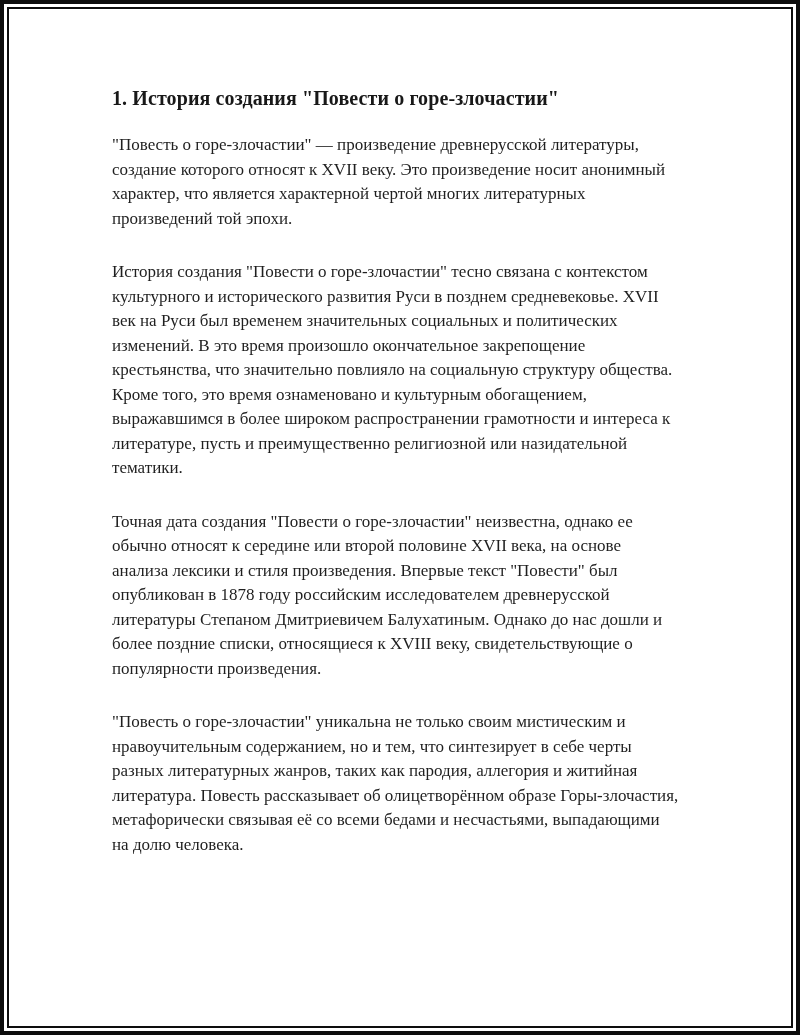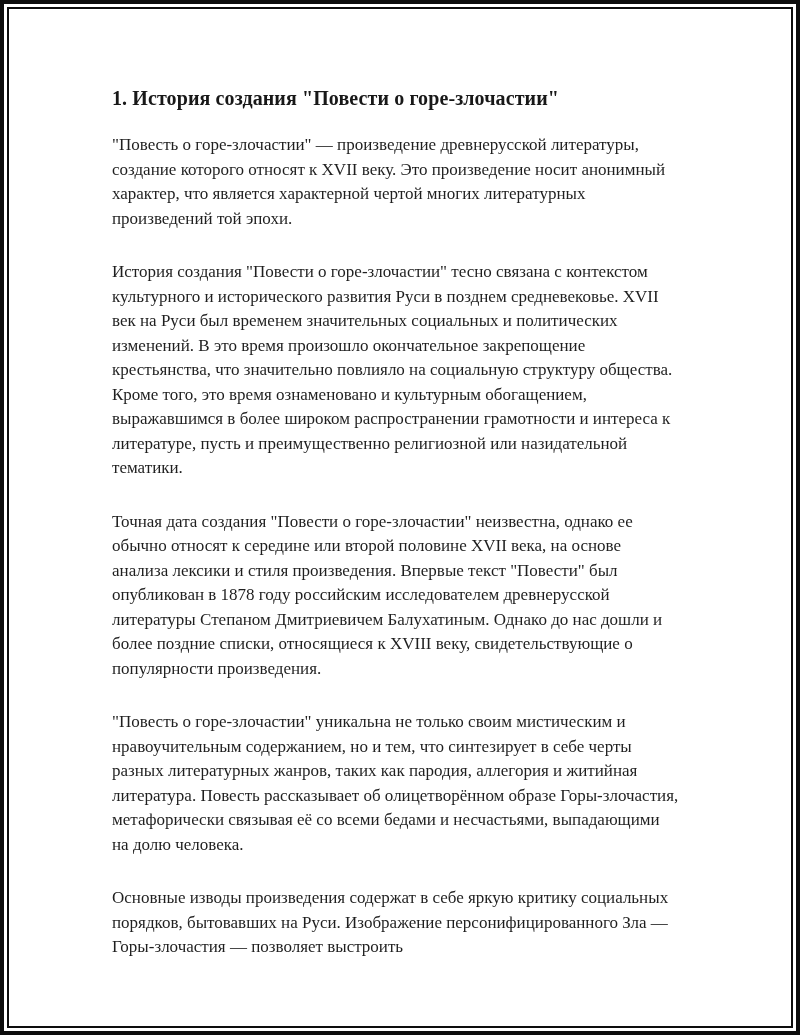--- a/index.html
+++ b/index.html
@@ -49,15 +49,14 @@
 </head>
 <body>
 
 <div class="frame-outer">
   <div class="frame-inner">
     <h1 class="doc-title">1. История создания "Повести о горе-злочастии"</h1>
     <p class="doc-paragraph">"Повесть о горе-злочастии" — произведение древнерусской литературы, создание которого относят к XVII веку. Это произведение носит анонимный характер, что является характерной чертой многих литературных произведений той эпохи.</p>
     <p class="doc-paragraph">История создания "Повести о горе-злочастии" тесно связана с контекстом культурного и исторического развития Руси в позднем средневековье. XVII век на Руси был временем значительных социальных и политических изменений. В это время произошло окончательное закрепощение крестьянства, что значительно повлияло на социальную структуру общества. Кроме того, это время ознаменовано и культурным обогащением, выражавшимся в более широком распространении грамотности и интереса к литературе, пусть и преимущественно религиозной или назидательной тематики.</p>
     <p class="doc-paragraph">Точная дата создания "Повести о горе-злочастии" неизвестна, однако ее обычно относят к середине или второй половине XVII века, на основе анализа лексики и стиля произведения. Впервые текст "Повести" был опубликован в 1878 году российским исследователем древнерусской литературы Степаном Дмитриевичем Балухатиным. Однако до нас дошли и более поздние списки, относящиеся к XVIII веку, свидетельствующие о популярности произведения.</p>
     <p class="doc-paragraph">"Повесть о горе-злочастии" уникальна не только своим мистическим и нравоучительным содержанием, но и тем, что синтезирует в себе черты разных литературных жанров, таких как пародия, аллегория и житийная литература. Повесть рассказывает об олицетворённом образе Горы-злочастия, метафорически связывая её со всеми бедами и несчастьями, выпадающими на долю человека.</p>
-    <p class="doc-paragraph">Основные изводы произведения содержат в себе яркую критику социальных порядков, бытовавших на Руси. Изображение персонифицированного Зла — Горы-злочастия — позволяет выстроить</p>
   </div>
 </div>
 
 </body></html>

